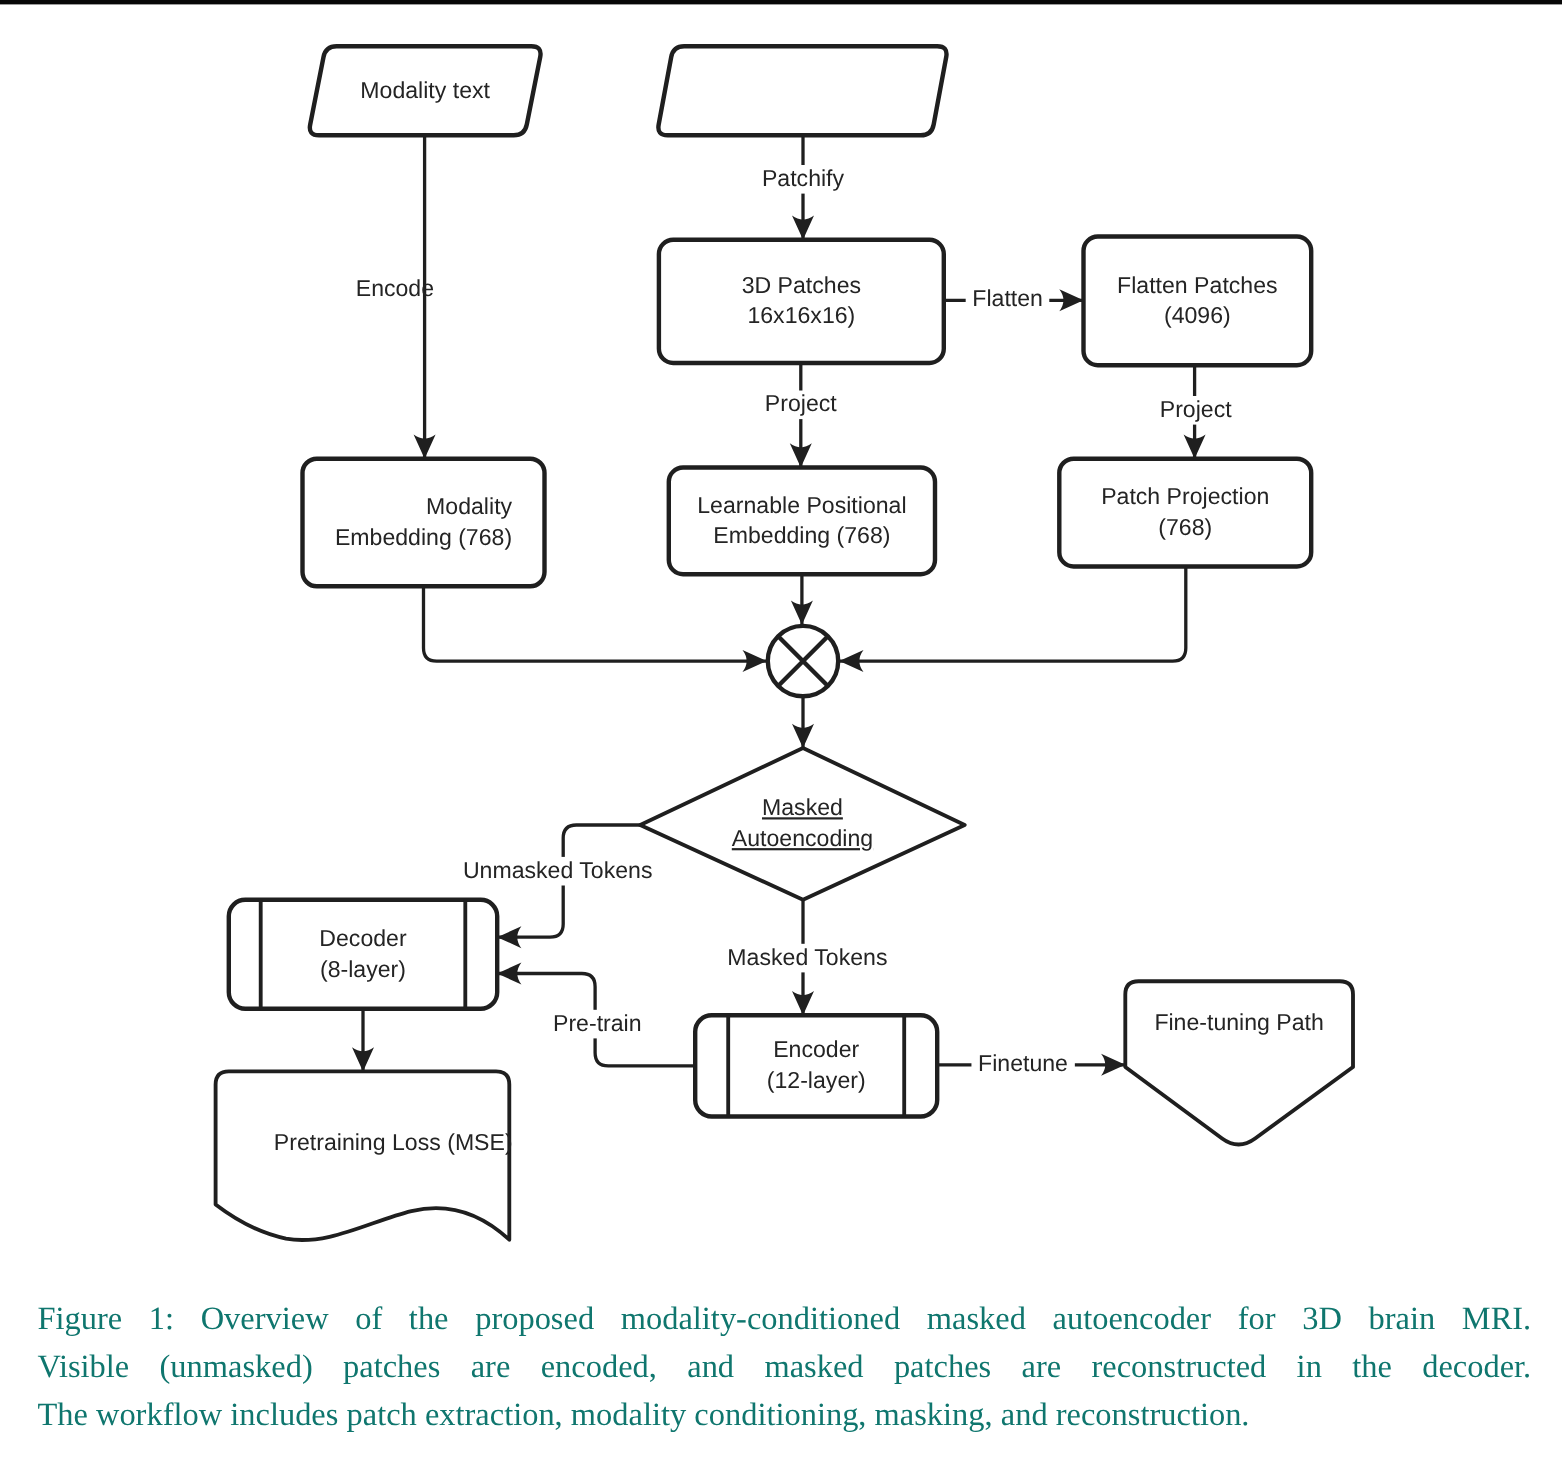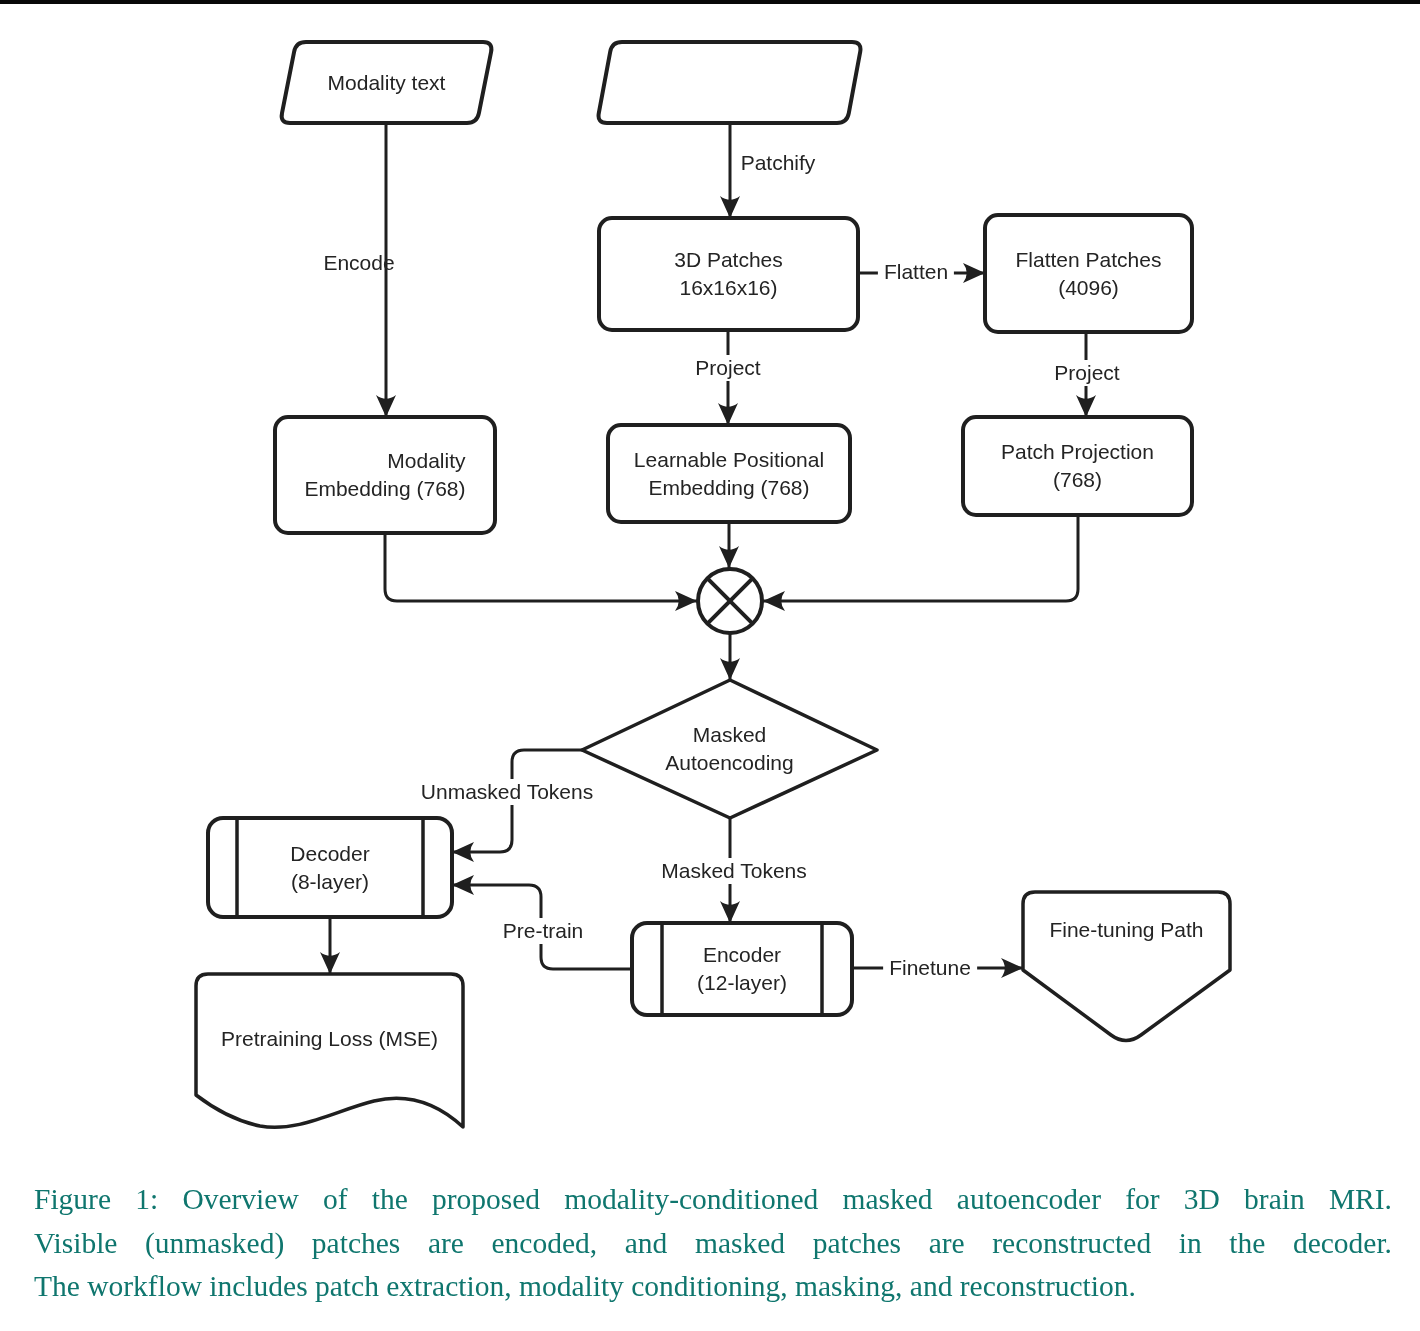--- a/index.html
+++ b/index.html
@@ -86,31 +86,31 @@
   <div class="node-label" style="left:599px;top:218px;width:259px;height:112px;">3D Patches
 16x16x16)</div>
   <div class="node-label" style="left:985px;top:215px;width:207px;height:117px;">Flatten Patches
 (4096)</div>
   <div class="node-label" style="left:275px;top:417px;width:220px;height:116px;text-align:right;">Modality
 Embedding (768)</div>
   <div class="node-label" style="left:608px;top:425px;width:242px;height:97px;">Learnable Positional
 Embedding (768)</div>
   <div class="node-label" style="left:963px;top:417px;width:229px;height:98px;">Patch Projection
 (768)</div>
-  <div class="node-label" style="left:582px;top:680px;width:295px;height:138px;">Masked
+  <div class="node-label" style="left:582px;top:680px;width:295px;height:138px;text-decoration:underline;">Masked
 Autoencoding</div>
   <div class="node-label" style="left:237px;top:818px;width:186px;height:99px;">Decoder
 (8-layer)</div>
   <div class="node-label" style="left:662px;top:923px;width:160px;height:92px;text-align:center;">Encoder
 (12-layer)</div>
   <div class="node-label" style="left:1023px;top:892px;width:207px;height:76px;">Fine-tuning Path</div>
-  <div class="node-label" style="left:196px;top:974px;width:267px;height:130px;">Pretraining Loss (MSE)</div>
+  <div class="node-label" style="left:196px;top:974px;width:267px;height:130px;padding-left:28px;">Pretraining Loss (MSE)</div>
 
   <div class="edge-label nobg" style="left:359px;top:263px;">Encode</div>
-  <div class="edge-label" style="left:730px;top:163px;margin-left:48px;">Patchify</div>
+  <div class="edge-label" style="left:730px;top:163px;">Patchify</div>
   <div class="edge-label" style="left:916px;top:272px;">Flatten</div>
   <div class="edge-label" style="left:728px;top:368px;">Project</div>
   <div class="edge-label" style="left:1087px;top:373px;">Project</div>
   <div class="edge-label" style="left:507px;top:792px;">Unmasked Tokens</div>
   <div class="edge-label" style="left:734px;top:871px;">Masked Tokens</div>
   <div class="edge-label" style="left:543px;top:931px;">Pre-train</div>
   <div class="edge-label" style="left:930px;top:968px;">Finetune</div>
 
   <div class="caption">
     <div class="cap-line full">Figure 1: Overview of the proposed modality-conditioned masked autoencoder for 3D brain MRI.</div>

